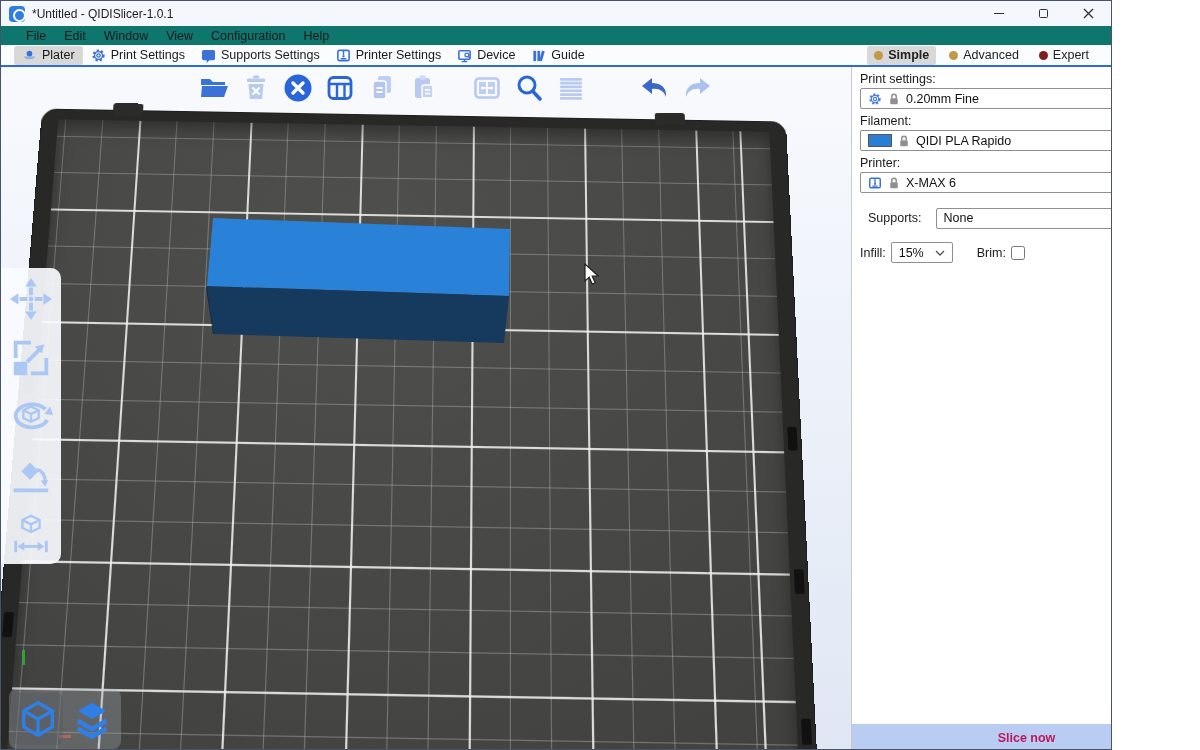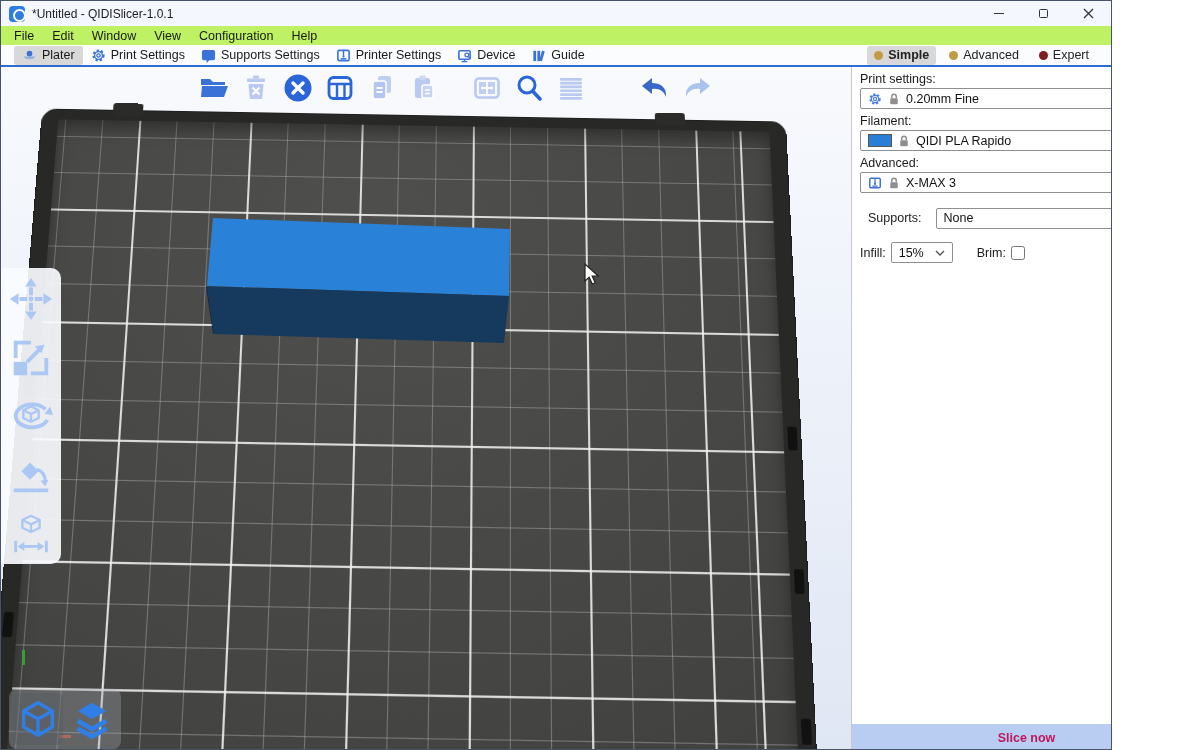--- a/index.html
+++ b/index.html
@@ -10,21 +10,21 @@
   .titlebar { height:25px; background:#f4f7fd; display:flex; align-items:center; padding-left:8px; }
   .appicon { width:16px; height:16px; border-radius:4px; background:#2e7de2; position:relative; flex:0 0 auto; }
   .appicon::after { content:""; position:absolute; left:3.5px; top:3.5px; width:9px; height:9px; border:2px solid #fff; border-radius:50%; }
   .title-text { font-size:12px; color:#1c1c1c; margin-left:7px; }
   .win-controls { margin-left:auto; display:flex; height:100%; }
   .win-btn { width:45px; height:100%; display:flex; align-items:center; justify-content:center; }
   .glyph-min { width:10px; height:0; border-top:1.4px solid #333; }
   .glyph-max { width:9px; height:9px; border:1.4px solid #333; border-radius:1.5px; }
 
   
-  .menubar { height:19px; background:#bef264; display:flex; align-items:center; padding-left:4px; }
+  .menubar { height:19px; background:#0f766e; display:flex; align-items:center; padding-left:16px; }
   .menu-item { font-size:12.5px; color:#1a1a1a; padding:1px 9px; }
 
   
   .tabbar { height:22px; background:#fbfcfe; border-bottom:2px solid #2c6cd4; display:flex; align-items:center; padding:0 13px; }
   .tab { display:flex; align-items:center; gap:5px; font-size:12.5px; color:#1a1a1a; padding:2px 8px; border-radius:3px; height:19px; }
   .tab.selected { background:#d8d8d8; }
   .tab svg { flex:0 0 auto; }
   .mode-group { margin-left:auto; display:flex; align-items:center; gap:6px; padding-right:2px; }
   .mode { display:flex; align-items:center; gap:5px; font-size:12.5px; color:#222; padding:2px 7px; border-radius:3px; height:19px; }
   .mode.selected { background:#d8d8d8; font-weight:bold; }
@@ -409,33 +409,33 @@
         </div>
         <div class="gear-btn">
           <svg width="16" height="16" viewBox="0 0 16 16">
             <circle cx="8" cy="8" r="5.4" fill="none" stroke="#4a7fe0" stroke-width="2.8" stroke-dasharray="2.3 2.1"></circle>
             <circle cx="8" cy="8" r="4.3" fill="none" stroke="#4a7fe0" stroke-width="1.4"></circle>
             <circle cx="8" cy="8" r="1.9" fill="none" stroke="#4a7fe0" stroke-width="1.4"></circle>
           </svg>
         </div>
       </div>
 
-      <div class="sb-label">Advanced:</div>
+      <div class="sb-label">Printer:</div>
       <div class="combo-row">
         <div class="combo">
           <svg width="14" height="14" viewBox="0 0 16 16">
             <rect x="2" y="2.5" width="12" height="11" rx="1.5" fill="none" stroke="#3a72d8" stroke-width="1.7"></rect>
             <path d="M8 2.5V8M5 11.5h6" stroke="#3a72d8" stroke-width="1.5"></path>
               <circle cx="8" cy="9" r="1.2" fill="#3a72d8"></circle>
           </svg>
           <svg width="12" height="14" viewBox="0 0 16 18">
             <rect x="3" y="8" width="10" height="8" rx="1.5" fill="#8f8f8f"></rect>
             <path d="M5 8V5.5a3 3 0 0 1 6 0V8" fill="none" stroke="#8f8f8f" stroke-width="2"></path>
           </svg>
-          <span>X-MAX 3</span>
+          <span>X-MAX 6</span>
           <svg class="chev" width="10" height="6" viewBox="0 0 10 6">
               <polyline points="1,1 5,5 9,1" fill="none" stroke="#555" stroke-width="1.4"></polyline>
             </svg>
         </div>
         <div class="gear-btn">
           <svg width="16" height="16" viewBox="0 0 16 16">
             <circle cx="8" cy="8" r="5.4" fill="none" stroke="#4a7fe0" stroke-width="2.8" stroke-dasharray="2.3 2.1"></circle>
             <circle cx="8" cy="8" r="4.3" fill="none" stroke="#4a7fe0" stroke-width="1.4"></circle>
             <circle cx="8" cy="8" r="1.9" fill="none" stroke="#4a7fe0" stroke-width="1.4"></circle>
           </svg>

